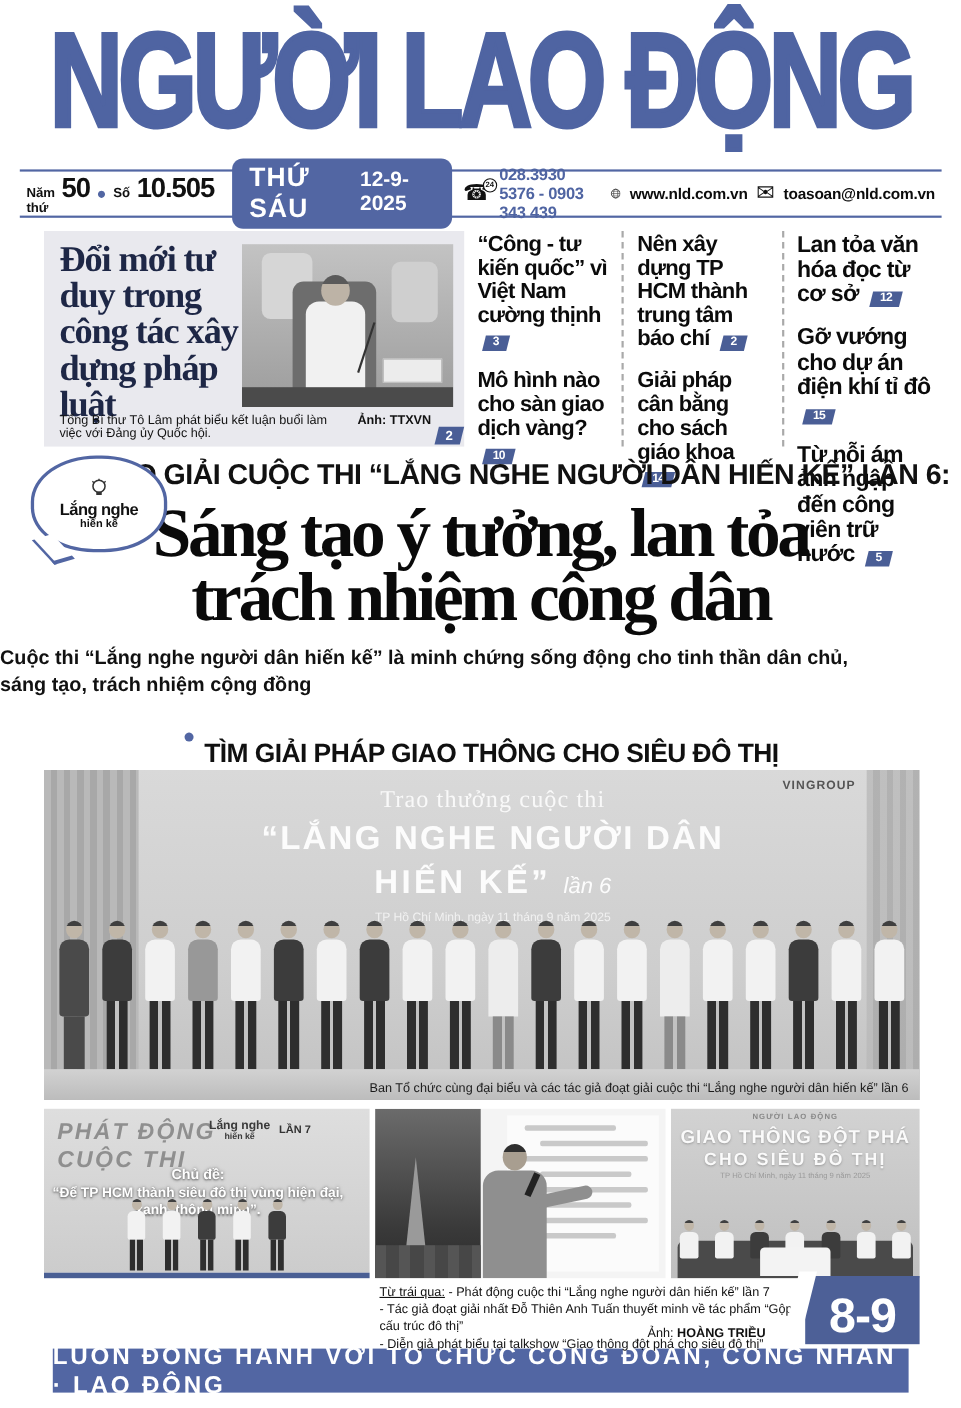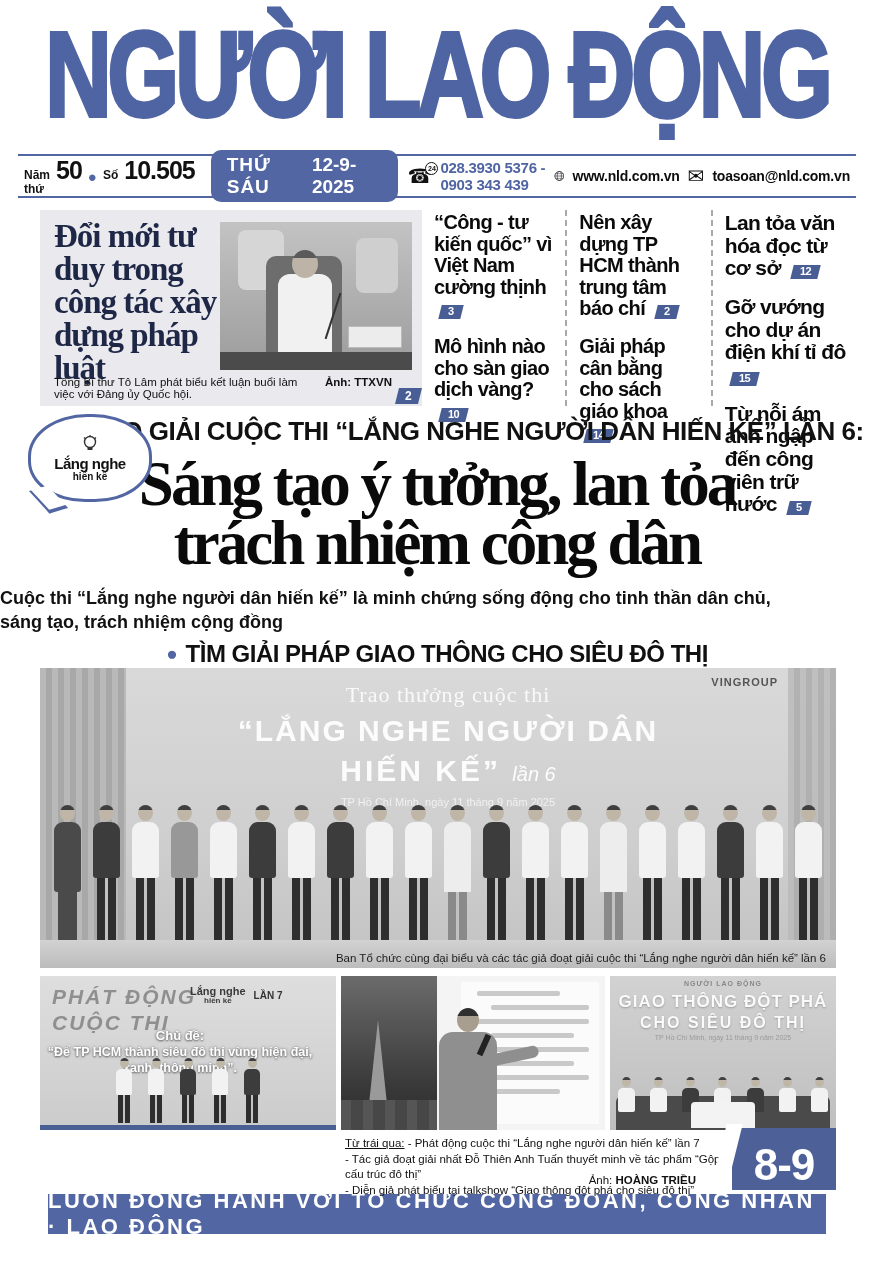--- a/index.html
+++ b/index.html
@@ -11,21 +11,21 @@
         -webkit-text-stroke:3px #4f64a2;transform:scaleY(1.32);white-space:nowrap;}
   .masthead-sub{text-align:center;font-weight:bold;font-size:16px;letter-spacing:3px;color:#0c0c0c;margin-top:-2px;}
   
   .datebar{margin:6px 18px 0 18px;border-top:2px solid #5266a3;border-bottom:2px solid #5266a3;
         height:40px;display:flex;align-items:center;gap:10px;padding:0 6px;}
   .db-left{display:flex;align-items:baseline;gap:6px;}
   .db-lbl{font-size:12px;font-weight:bold;}
   .db-big{font-size:25px;font-weight:bold;letter-spacing:-1px;}
   .db-dot{color:#5266a3;font-size:15px;align-self:center;}
   .day-pill{background:#5266a3;color:#fff;border-radius:10px;padding:4px 16px;display:flex;align-items:baseline;gap:10px;margin-left:6px;}
-  .day-pill .day{font-size:19px;font-weight:bold;letter-spacing:1px;}
+  .day-pill .day{font-size:24px;font-weight:bold;letter-spacing:1px;}
   .day-pill .date{font-size:19px;font-weight:bold;}
   .db-right{display:flex;align-items:center;gap:8px;margin-left:auto;}
   .ic{font-size:20px;line-height:1;}
   .phone-wrap{position:relative;}
   .phone-badge{position:absolute;top:-4px;right:-6px;background:#fff;border:1px solid #111;border-radius:50%;
         font-size:7px;font-weight:bold;width:11px;height:11px;display:flex;align-items:center;justify-content:center;}
   .phone-num{color:#4f64a2;font-weight:bold;font-size:15px;letter-spacing:-0.3px;}
   .site,.mail{font-weight:bold;font-size:14px;color:#0c0c0c;letter-spacing:-0.2px;}
   .globe-svg{width:20px;height:20px;}
   
@@ -64,21 +64,21 @@
         border-left:3px solid #5266a3;border-bottom:3px solid #5266a3;transform:skewX(34deg) rotate(-14deg);}
   .badge-l1{font-weight:bold;font-size:15px;letter-spacing:-0.5px;}
   .badge-l2{font-weight:bold;font-size:10px;margin-top:-1px;}
   .bulb{width:16px;height:20px;}
   .kicker{text-align:center;font-weight:bold;font-size:26px;letter-spacing:-0.5px;margin:4px 0 0 60px;}
   .big-head{font-family:"Liberation Serif","DejaVu Serif",serif;font-weight:bold;color:#0a0a0a;
         text-align:center;font-size:63px;line-height:0.94;letter-spacing:-3px;white-space:nowrap;margin-top:8px;}
   .deck{text-align:left;font-weight:bold;font-size:18px;line-height:1.3;margin-top:14px;}
   .bullet-line{display:flex;align-items:center;justify-content:center;gap:8px;margin-top:6px;}
   .bullet-dot{color:#5266a3;font-size:19px;}
-  .bullet-txt{font-weight:bold;font-size:24px;letter-spacing:-0.5px;color:#101010;}
+  .bullet-txt{font-weight:bold;font-size:24px;letter-spacing:-0.5px;color:#101010;margin-top:32px;}
   
   .main-photo{position:relative;margin:10px 38px 0 40px;height:300px;overflow:hidden;
         background:linear-gradient(#d9d9d9 0%,#cecece 60%,#c2c2c2 100%);}
   .wood{position:absolute;top:0;bottom:0;width:86px;
         background:repeating-linear-gradient(90deg,#b9b9b9 0 6px,#a8a8a8 6px 12px);}
   .wood.left{left:0;} .wood.right{right:0;width:48px;opacity:.8;}
   .backdrop-txt{position:absolute;left:120px;right:100px;top:14px;text-align:center;color:#fff;}
   .bd1{font-family:"Liberation Serif",serif;font-size:22px;opacity:.85;letter-spacing:1px;}
   .bd2{font-weight:bold;font-size:30px;letter-spacing:2px;margin-top:6px;opacity:.95;}
   .bd3{font-weight:bold;font-size:30px;letter-spacing:3px;margin-top:6px;opacity:.95;}

